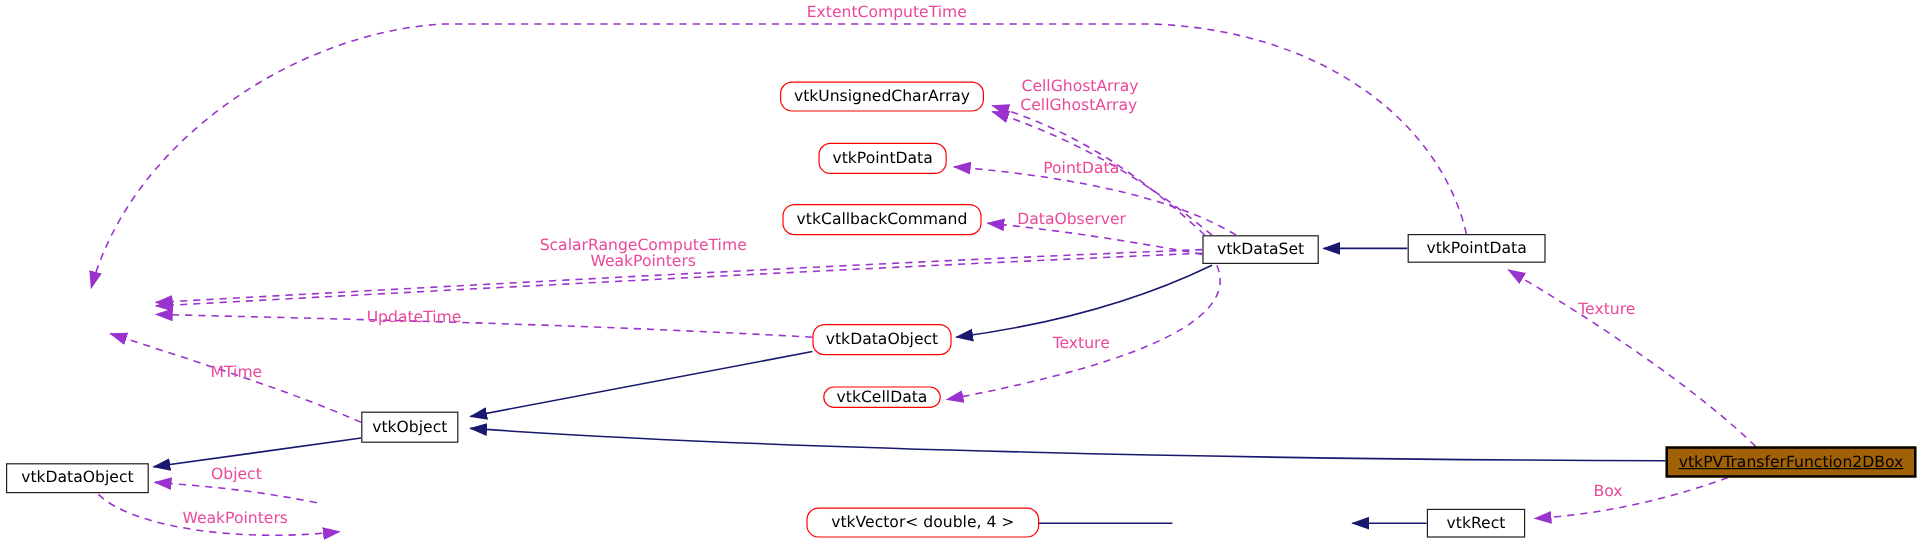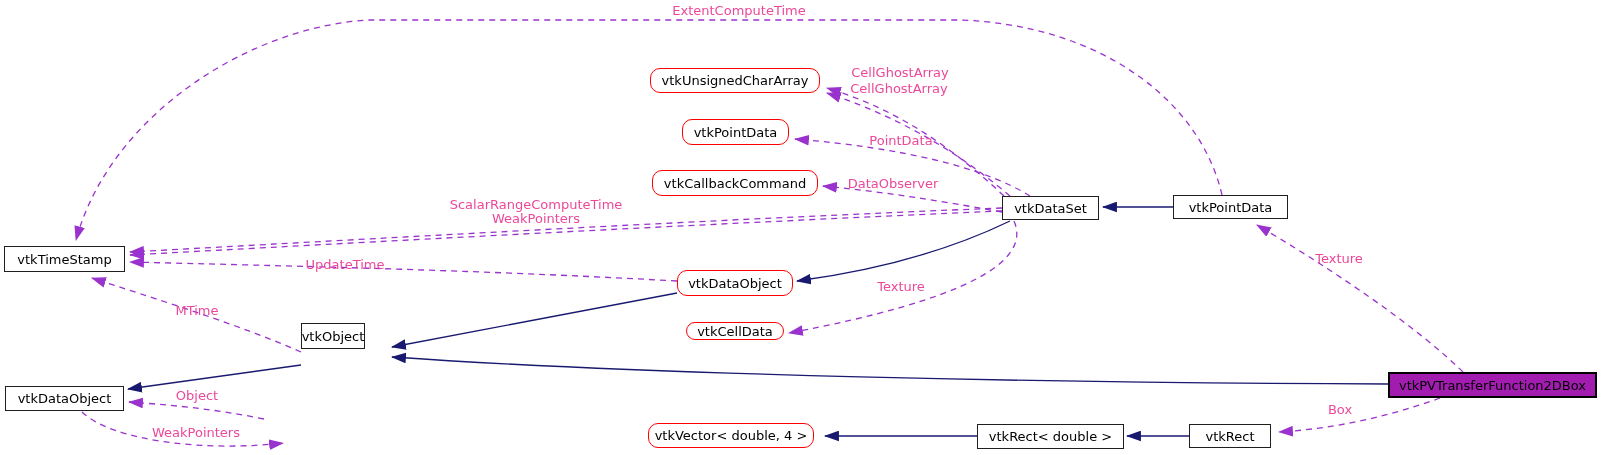--- a/index.html
+++ b/index.html
@@ -12,21 +12,21 @@
   }
   .edges{position:absolute;left:0;top:0;width:1605px;height:455px;}
   .node{
     position:absolute;box-sizing:border-box;
     background:#ffffff;border:1.5px solid #1f1f1f;
     display:flex;align-items:center;justify-content:center;
     font-size:13px;line-height:1;color:#000;white-space:nowrap;
     cursor:pointer;
   }
   .node--ref{border-color:#ff0000;border-radius:10px;}
-  .node--main{background:#a21caf;border:2px solid #000;cursor:default;}
+  .node--main{background:#a16207;border:2px solid #000;cursor:default;text-decoration:underline;}
   .edge-label{
     position:absolute;font-size:13px;line-height:1;color:#ec4899;
     transform:translateX(-50%);white-space:nowrap;
   }
 </style>
 </head>
 <body>
 
 <div class="canvas">
 
@@ -61,33 +61,31 @@
       <path d="M677,281 C480,270 290,266 130,262" marker-end="url(#aP)"></path>
       <path d="M301,352 C240,325 165,302 92,278" marker-end="url(#aP)"></path>
       <path d="M1014,221 C1032,262 965,300 789,333" marker-end="url(#aP)"></path>
       <path d="M264,419 C215,409 172,405 129,402" marker-end="url(#aP)"></path>
       <path d="M82,412 C112,441 205,452 283,443" marker-end="url(#aP)"></path>
       <path d="M1463,372 C1415,325 1330,268 1257,225" marker-end="url(#aP)"></path>
       <path d="M1440,398 C1385,418 1330,429 1279,432" marker-end="url(#aP)"></path>
     </g>
   </svg>
 
-  <div class="node" style="left:4px;top:246px;width:121px;height:26px">vtkTimeStamp</div>
   <div class="node" style="left:5px;top:386px;width:119px;height:25px">vtkDataObject</div>
-  <div class="node" style="left:301px;top:323px;width:64px;height:26px">vtkObject</div>
+  <div class="node" style="left:301px;top:343px;width:81px;height:26px">vtkObject</div>
   <div class="node node--ref" style="left:650px;top:68px;width:170px;height:25px">vtkUnsignedCharArray</div>
   <div class="node node--ref" style="left:682px;top:119px;width:107px;height:26px">vtkPointData</div>
   <div class="node node--ref" style="left:677px;top:270px;width:116px;height:26px">vtkDataObject</div>
   <div class="node node--ref" style="left:652px;top:170px;width:166px;height:26px">vtkCallbackCommand</div>
   <div class="node node--ref" style="left:686px;top:322px;width:98px;height:18px">vtkCellData</div>
   <div class="node" style="left:1002px;top:196px;width:97px;height:24px">vtkDataSet</div>
   <div class="node" style="left:1173px;top:195px;width:115px;height:24px">vtkPointData</div>
   <div class="node node--main" style="left:1388px;top:372px;width:209px;height:26px">vtkPVTransferFunction2DBox</div>
-  <div class="node node--ref" style="left:648px;top:423px;width:166px;height:25px">vtkVector&lt; double, 4 &gt;</div>
-  <div class="node" style="left:977px;top:424px;width:147px;height:25px">vtkRect&lt; double &gt;</div>
+  <div class="node node--ref" style="left:672px;top:423px;width:194px;height:25px">vtkVector&lt; double, 4 &gt;</div>
   <div class="node" style="left:1189px;top:424px;width:82px;height:24px">vtkRect</div>
 
   <div class="edge-label" style="left:739px;top:4px">ExtentComputeTime</div>
   <div class="edge-label" style="left:900px;top:66px">CellGhostArray</div>
   <div class="edge-label" style="left:899px;top:82px">CellGhostArray</div>
   <div class="edge-label" style="left:901px;top:134px">PointData</div>
   <div class="edge-label" style="left:893px;top:177px">DataObserver</div>
   <div class="edge-label" style="left:536px;top:198px">ScalarRangeComputeTime</div>
   <div class="edge-label" style="left:536px;top:212px">WeakPointers</div>
   <div class="edge-label" style="left:345px;top:258px">UpdateTime</div>

